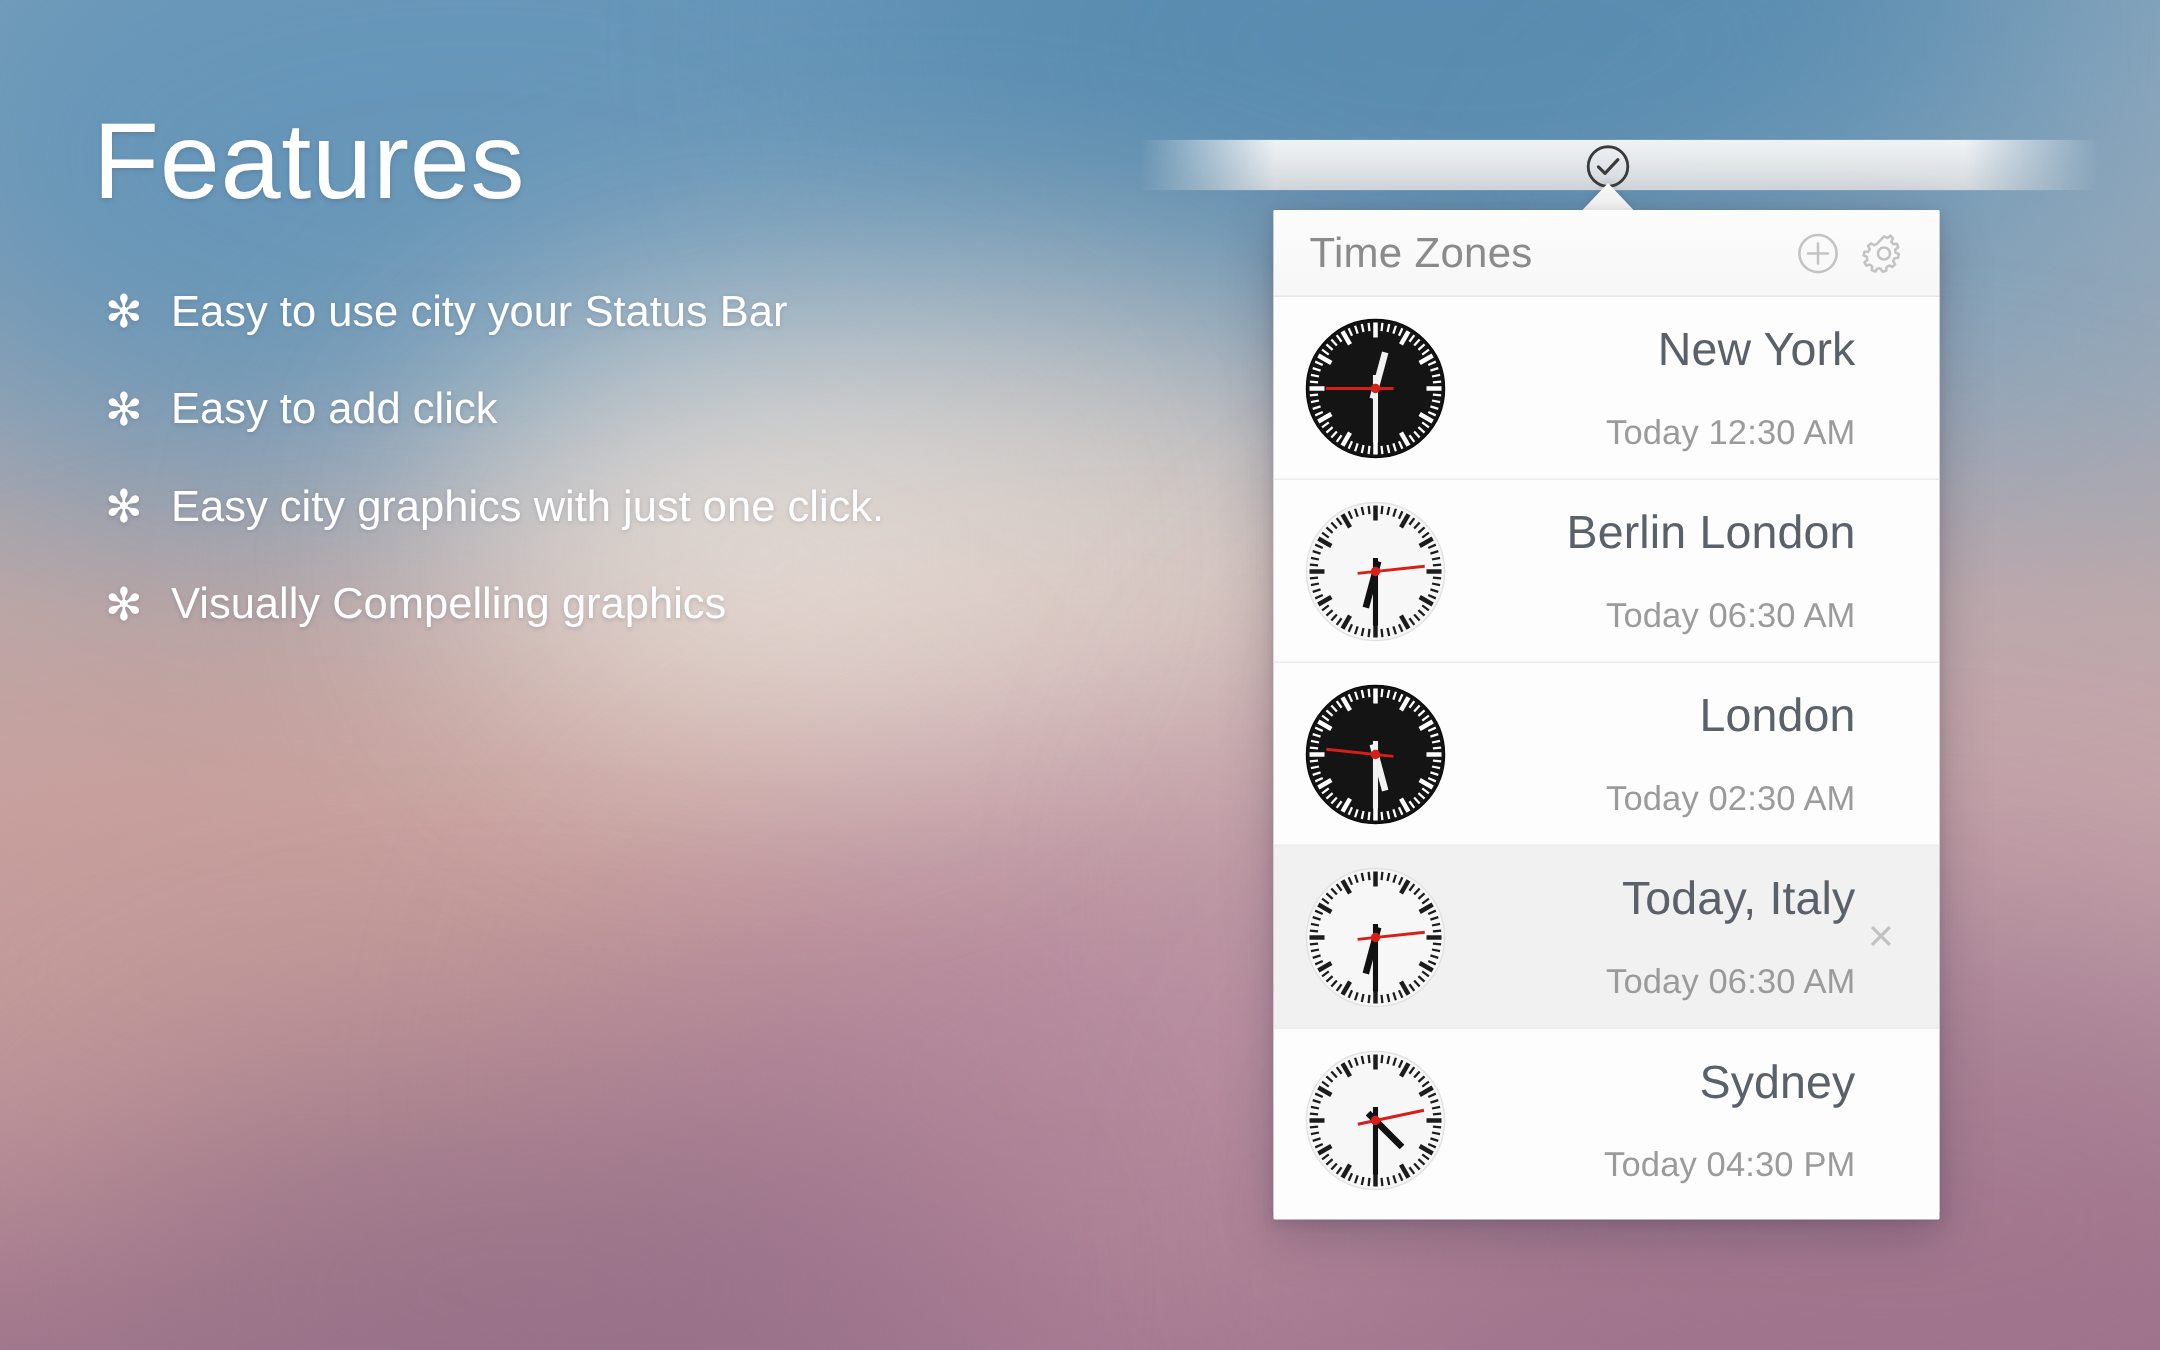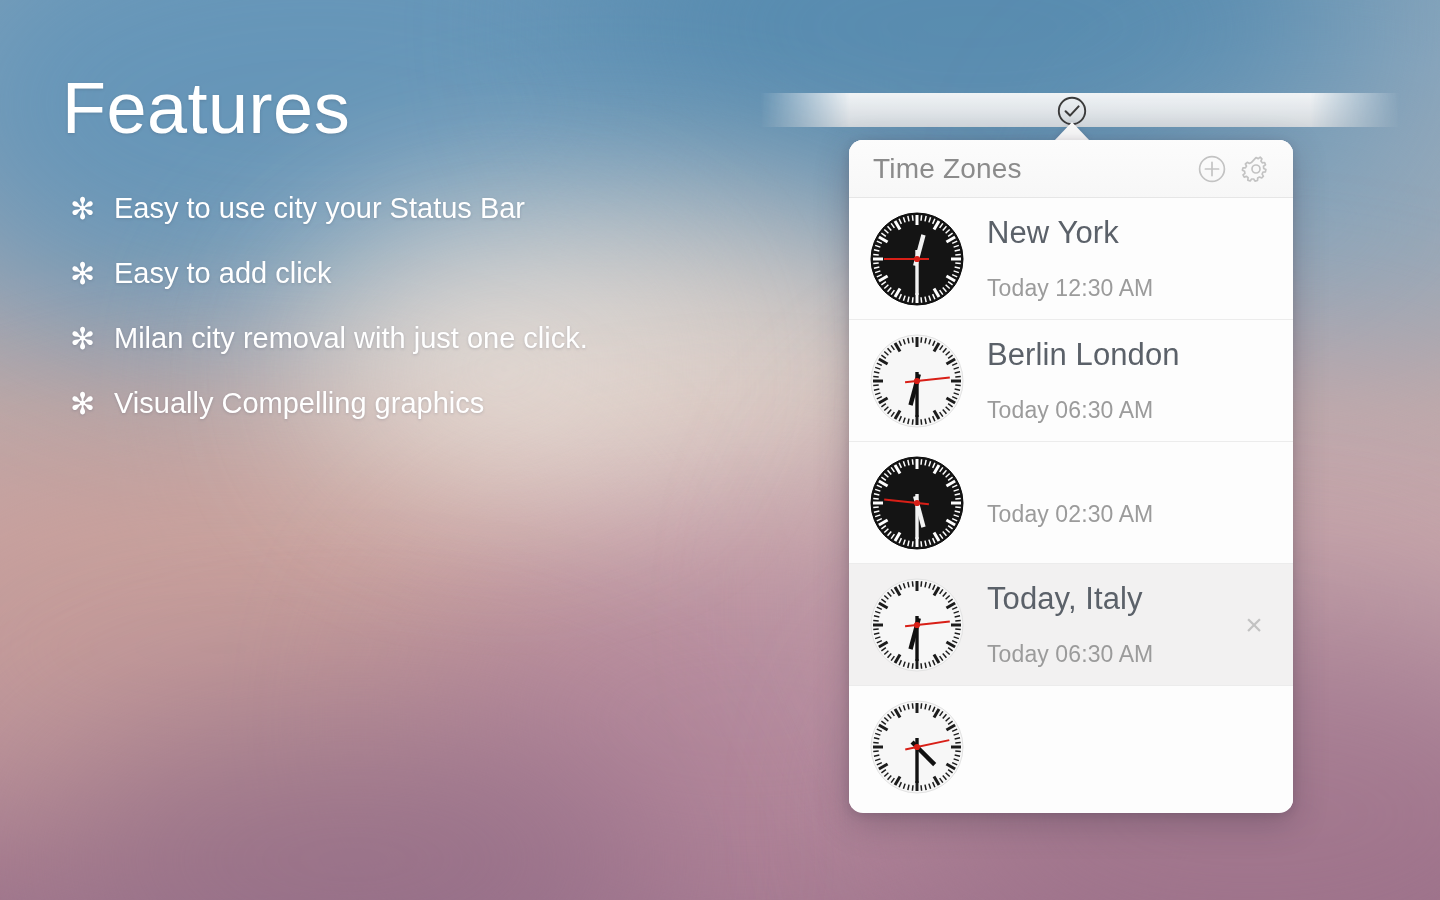--- a/index.html
+++ b/index.html
@@ -75,21 +75,21 @@
   }
   #menubar-icon {
     position:absolute; left:1056px; top:95px;
     width:32px; height:32px;
   }
 
   
   #popover {
     position:absolute; left:849px; top:140px; width:444px; height:673px;
     background:#fdfdfd;
-    border-radius:14px;
+    border-radius:1px;
     box-shadow:
       0 1px 0 rgba(255,255,255,.9) inset,
       0 10px 34px rgba(60,50,70,.30),
       0 2px 8px rgba(60,50,70,.18);
     overflow:hidden;
   }
   #popover-arrow {
     position:absolute; left:1054px; top:122px;
     width:0; height:0;
     border-left:18px solid transparent;
@@ -116,21 +116,21 @@
   .row {
     position:relative;
     display:flex; align-items:center;
     height:122px; padding:0 22px 0 16px;
     border-bottom:1px solid #ececec;
     background:#fdfdfd;
   }
   .row.hovered { background:#f2f1f1; }
   .row:last-child { border-bottom:none; }
   .row .clock { flex:0 0 auto; width:104px; height:104px; margin-right:18px; }
-  .row .meta { flex:1 1 auto; min-width:0; }
+  .row .meta { flex:1 1 auto; min-width:0;text-align:right; }
   .row .city {
     font-size:31px; font-weight:300; color:#5b6169;
     line-height:1.15; letter-spacing:.1px;
     white-space:nowrap; overflow:hidden; text-overflow:ellipsis;
   }
   .row .time {
     margin-top:24px;
     font-size:23px; font-weight:400; color:#9b9b9b;
     letter-spacing:.1px;
   }
@@ -164,21 +164,21 @@
       <li>
         <span class="bullet">✻</span>
         <span class="txt">Easy to use city your Status Bar</span>
       </li>
       <li>
         <span class="bullet">✻</span>
         <span class="txt">Easy to add click</span>
       </li>
       <li>
         <span class="bullet">✻</span>
-        <span class="txt">Milan city removal with just one click.</span>
+        <span class="txt">Easy city graphics with just one click.</span>
       </li>
       <li>
         <span class="bullet">✻</span>
         <span class="txt">Visually Compelling graphics</span>
       </li>
     </ul>
 </div>
 
 <div id="menubar"></div>
 <div id="menubar-icon">
@@ -422,20 +422,21 @@
             <line x1="34.10" y1="11.80" x2="36.34" y2="16.83" stroke="#ffffff" stroke-width="1.5"></line>
             <line x1="38.40" y1="10.15" x2="40.10" y2="15.38" stroke="#ffffff" stroke-width="1.5"></line>
             <line x1="42.85" y1="8.96" x2="44.00" y2="14.34" stroke="#ffffff" stroke-width="1.5"></line>
             <line x1="47.40" y1="8.24" x2="47.98" y2="13.71" stroke="#ffffff" stroke-width="1.5"></line>
     <line x1="50.19" y1="45.24" x2="58.47" y2="76.15" stroke="#f2f2f2" stroke-width="4.4" stroke-linecap="butt"></line>
     <line x1="52.00" y1="43.00" x2="52.00" y2="88.00" stroke="#f2f2f2" stroke-width="3.4" stroke-linecap="butt"></line>
     <line x1="63.93" y1="53.25" x2="19.18" y2="48.55" stroke="#d81f17" stroke-width="2.0" stroke-linecap="butt"></line>
     <circle cx="52" cy="52" r="3.1" fill="#d81f17"></circle>
   </svg></div>
         <div class="meta">
+          <div class="city">London</div>
           <div class="time">Today 02:30 AM</div>
         </div>
         <div class="remove hidden">×</div>
       </div>
       <div class="row hovered">
         <div class="clock"><svg viewBox="0 0 104 104" width="104" height="104">
     <circle cx="52" cy="52" r="46" fill="#f7f7f7" stroke="#e2e2e2" stroke-width="1"></circle>
     <line x1="52.00" y1="8.00" x2="52.00" y2="18.00" stroke="#1c1c1c" stroke-width="3"></line>
             <line x1="56.60" y1="8.24" x2="56.02" y2="13.71" stroke="#1c1c1c" stroke-width="1.5"></line>
             <line x1="61.15" y1="8.96" x2="60.00" y2="14.34" stroke="#1c1c1c" stroke-width="1.5"></line>
@@ -568,16 +569,20 @@
             <line x1="30.00" y1="13.89" x2="35.00" y2="22.56" stroke="#1c1c1c" stroke-width="3"></line>
             <line x1="34.10" y1="11.80" x2="36.34" y2="16.83" stroke="#1c1c1c" stroke-width="1.5"></line>
             <line x1="38.40" y1="10.15" x2="40.10" y2="15.38" stroke="#1c1c1c" stroke-width="1.5"></line>
             <line x1="42.85" y1="8.96" x2="44.00" y2="14.34" stroke="#1c1c1c" stroke-width="1.5"></line>
             <line x1="47.40" y1="8.24" x2="47.98" y2="13.71" stroke="#1c1c1c" stroke-width="1.5"></line>
     <line x1="47.05" y1="47.05" x2="69.68" y2="69.68" stroke="#111111" stroke-width="4.4" stroke-linecap="butt"></line>
     <line x1="52.00" y1="43.00" x2="52.00" y2="88.00" stroke="#111111" stroke-width="3.4" stroke-linecap="butt"></line>
     <line x1="40.26" y1="54.49" x2="84.28" y2="45.14" stroke="#d81f17" stroke-width="2.0" stroke-linecap="butt"></line>
     <circle cx="52" cy="52" r="3.1" fill="#d81f17"></circle>
   </svg></div>
+        <div class="meta">
+          <div class="city">Sydney</div>
+          <div class="time">Today 04:30 PM</div>
+        </div>
         <div class="remove hidden">×</div>
       </div>
     </div>
 </div>
 
 </body></html>

